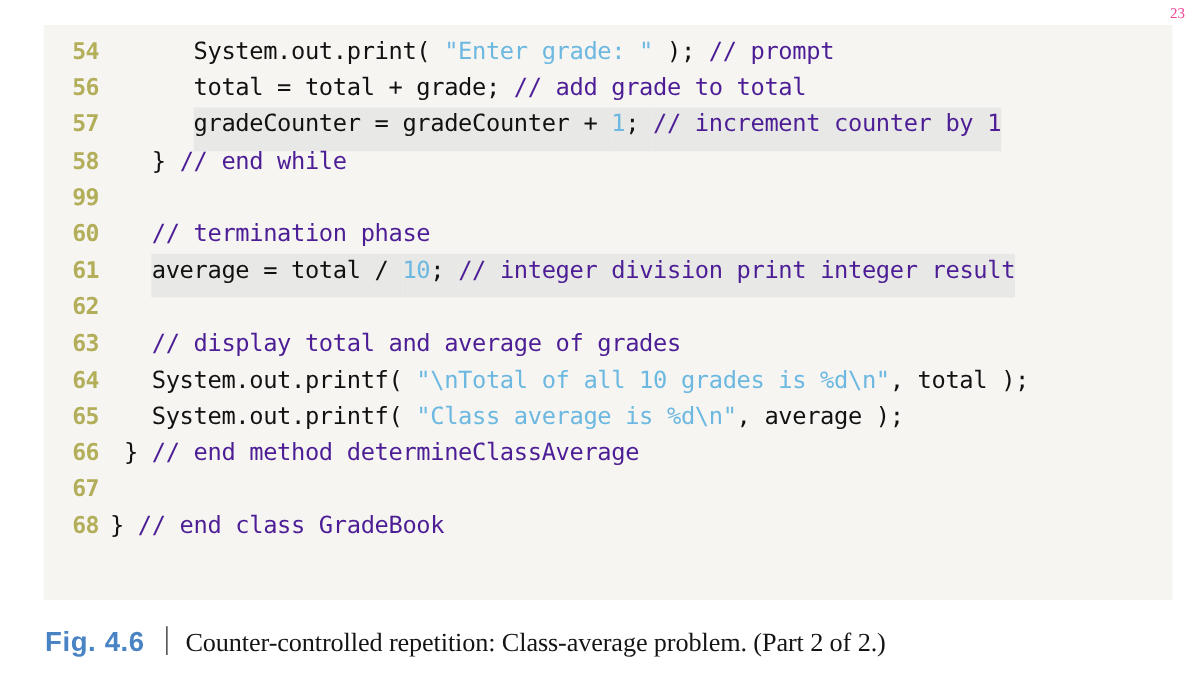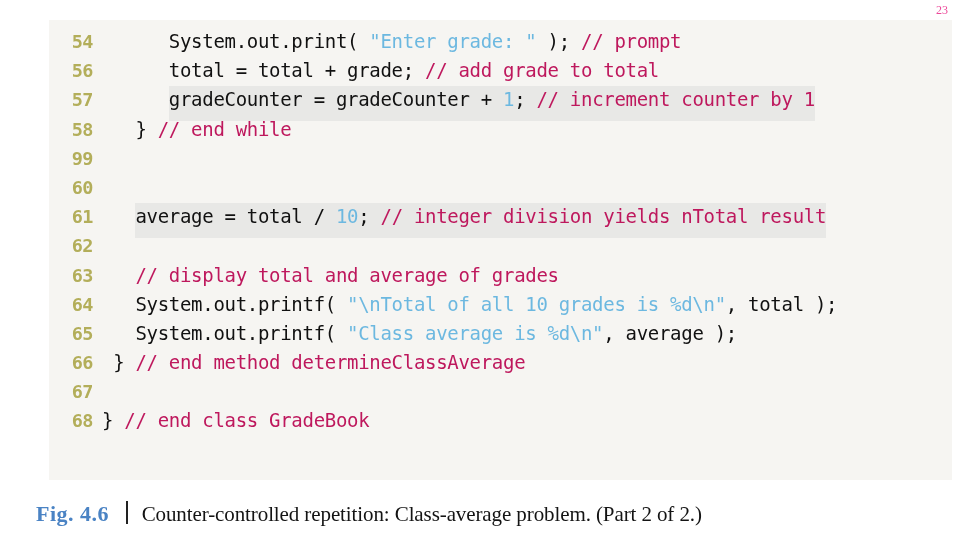--- a/index.html
+++ b/index.html
@@ -22,21 +22,21 @@
     right: 12px;
     font-family: "Liberation Serif", serif;
     font-size: 12px;
     color: #ec4899;
     letter-spacing: 0px;
   }
 
   
   #code-block {
     position: absolute;
-    left: 49px;
+    left: 35px;
     top: 20px;
     width: 903px;
     height: 460px;
     background: #f6f5f2;
     box-sizing: border-box;
     padding: 7px 0 0 0;
     overflow: hidden;
   }
 
   .code-line {
@@ -64,41 +64,41 @@
     flex: 1 1 auto;
     font-family: "DejaVu Sans Mono", monospace;
     font-size: 19px;
     color: #111111;
     white-space: pre;
     letter-spacing: -0.3px;
   }
 
   
   .tok-plain   { color: #111111; }
-  .tok-comment { color: #be185d; text-align: right; }
+  .tok-comment { color: #4c1d95; text-align: right; }
   .tok-string  { color: #6cb8e0; }
   .tok-number  { color: #6cb8e0; }
 
   
   .hl {
     background: #e8e8e6;
     padding: 2px 0 11px 0;
   }
 
   
   #caption {
     position: absolute;
     left: 36px;
     top: 498px;
     display: flex;
     align-items: baseline;
     white-space: nowrap;
   }
   #caption .fig-label {
-    font-family: Liberation Serif, serif;
+    font-family: Liberation Sans, sans-serif;
     font-weight: bold;
     font-size: 22px;
     color: #4a83c4;
     letter-spacing: 0.5px;
   }
   #caption .fig-sep {
     display: inline-block;
     width: 1.6px;
     height: 23px;
     background: #222;
@@ -118,22 +118,22 @@
 
 <div id="page-number">23</div>
 
 <div id="code-block">
 
 <div class="code-line"><span class="ln">54</span><span class="code"><span class="tok-plain">      System.out.print( </span><span class="tok-string">"Enter grade: "</span><span class="tok-plain"> ); </span><span class="tok-comment">// prompt</span></span></div>
     <div class="code-line"><span class="ln">56</span><span class="code"><span class="tok-plain">      total = total + grade; </span><span class="tok-comment">// add grade to total</span></span></div>
     <div class="code-line"><span class="ln">57</span><span class="code"><span class="tok-plain">      </span><span class="tok-plain hl">gradeCounter = gradeCounter + </span><span class="tok-number hl">1</span><span class="tok-plain hl">; </span><span class="tok-comment hl">// increment counter by 1</span></span></div>
     <div class="code-line"><span class="ln">58</span><span class="code"><span class="tok-plain">   } </span><span class="tok-comment">// end while</span></span></div>
     <div class="code-line"><span class="ln">99</span><span class="code"></span></div>
-    <div class="code-line"><span class="ln">60</span><span class="code"><span class="tok-plain">   </span></span></div>
-    <div class="code-line"><span class="ln">61</span><span class="code"><span class="tok-plain">   </span><span class="tok-plain hl">average = total / </span><span class="tok-number hl">10</span><span class="tok-plain hl">; </span><span class="tok-comment hl">// integer division yields nTotal result</span></span></div>
+    <div class="code-line"><span class="ln">60</span><span class="code"><span class="tok-plain">   </span><span class="tok-comment">// termination phase</span></span></div>
+    <div class="code-line"><span class="ln">61</span><span class="code"><span class="tok-plain">   </span><span class="tok-plain hl">average = total / </span><span class="tok-number hl">10</span><span class="tok-plain hl">; </span><span class="tok-comment hl">// integer division print integer result</span></span></div>
     <div class="code-line"><span class="ln">62</span><span class="code"></span></div>
     <div class="code-line"><span class="ln">63</span><span class="code"><span class="tok-plain">   </span><span class="tok-comment">// display total and average of grades</span></span></div>
     <div class="code-line"><span class="ln">64</span><span class="code"><span class="tok-plain">   System.out.printf( </span><span class="tok-string">"\nTotal of all 10 grades is %d\n"</span><span class="tok-plain">, total );</span></span></div>
     <div class="code-line"><span class="ln">65</span><span class="code"><span class="tok-plain">   System.out.printf( </span><span class="tok-string">"Class average is %d\n"</span><span class="tok-plain">, average );</span></span></div>
     <div class="code-line"><span class="ln">66</span><span class="code"><span class="tok-plain"> } </span><span class="tok-comment">// end method determineClassAverage</span></span></div>
     <div class="code-line"><span class="ln">67</span><span class="code"></span></div>
     <div class="code-line"><span class="ln">68</span><span class="code"><span class="tok-plain">} </span><span class="tok-comment">// end class GradeBook</span></span></div>
   </div>
 
 <div id="caption">

